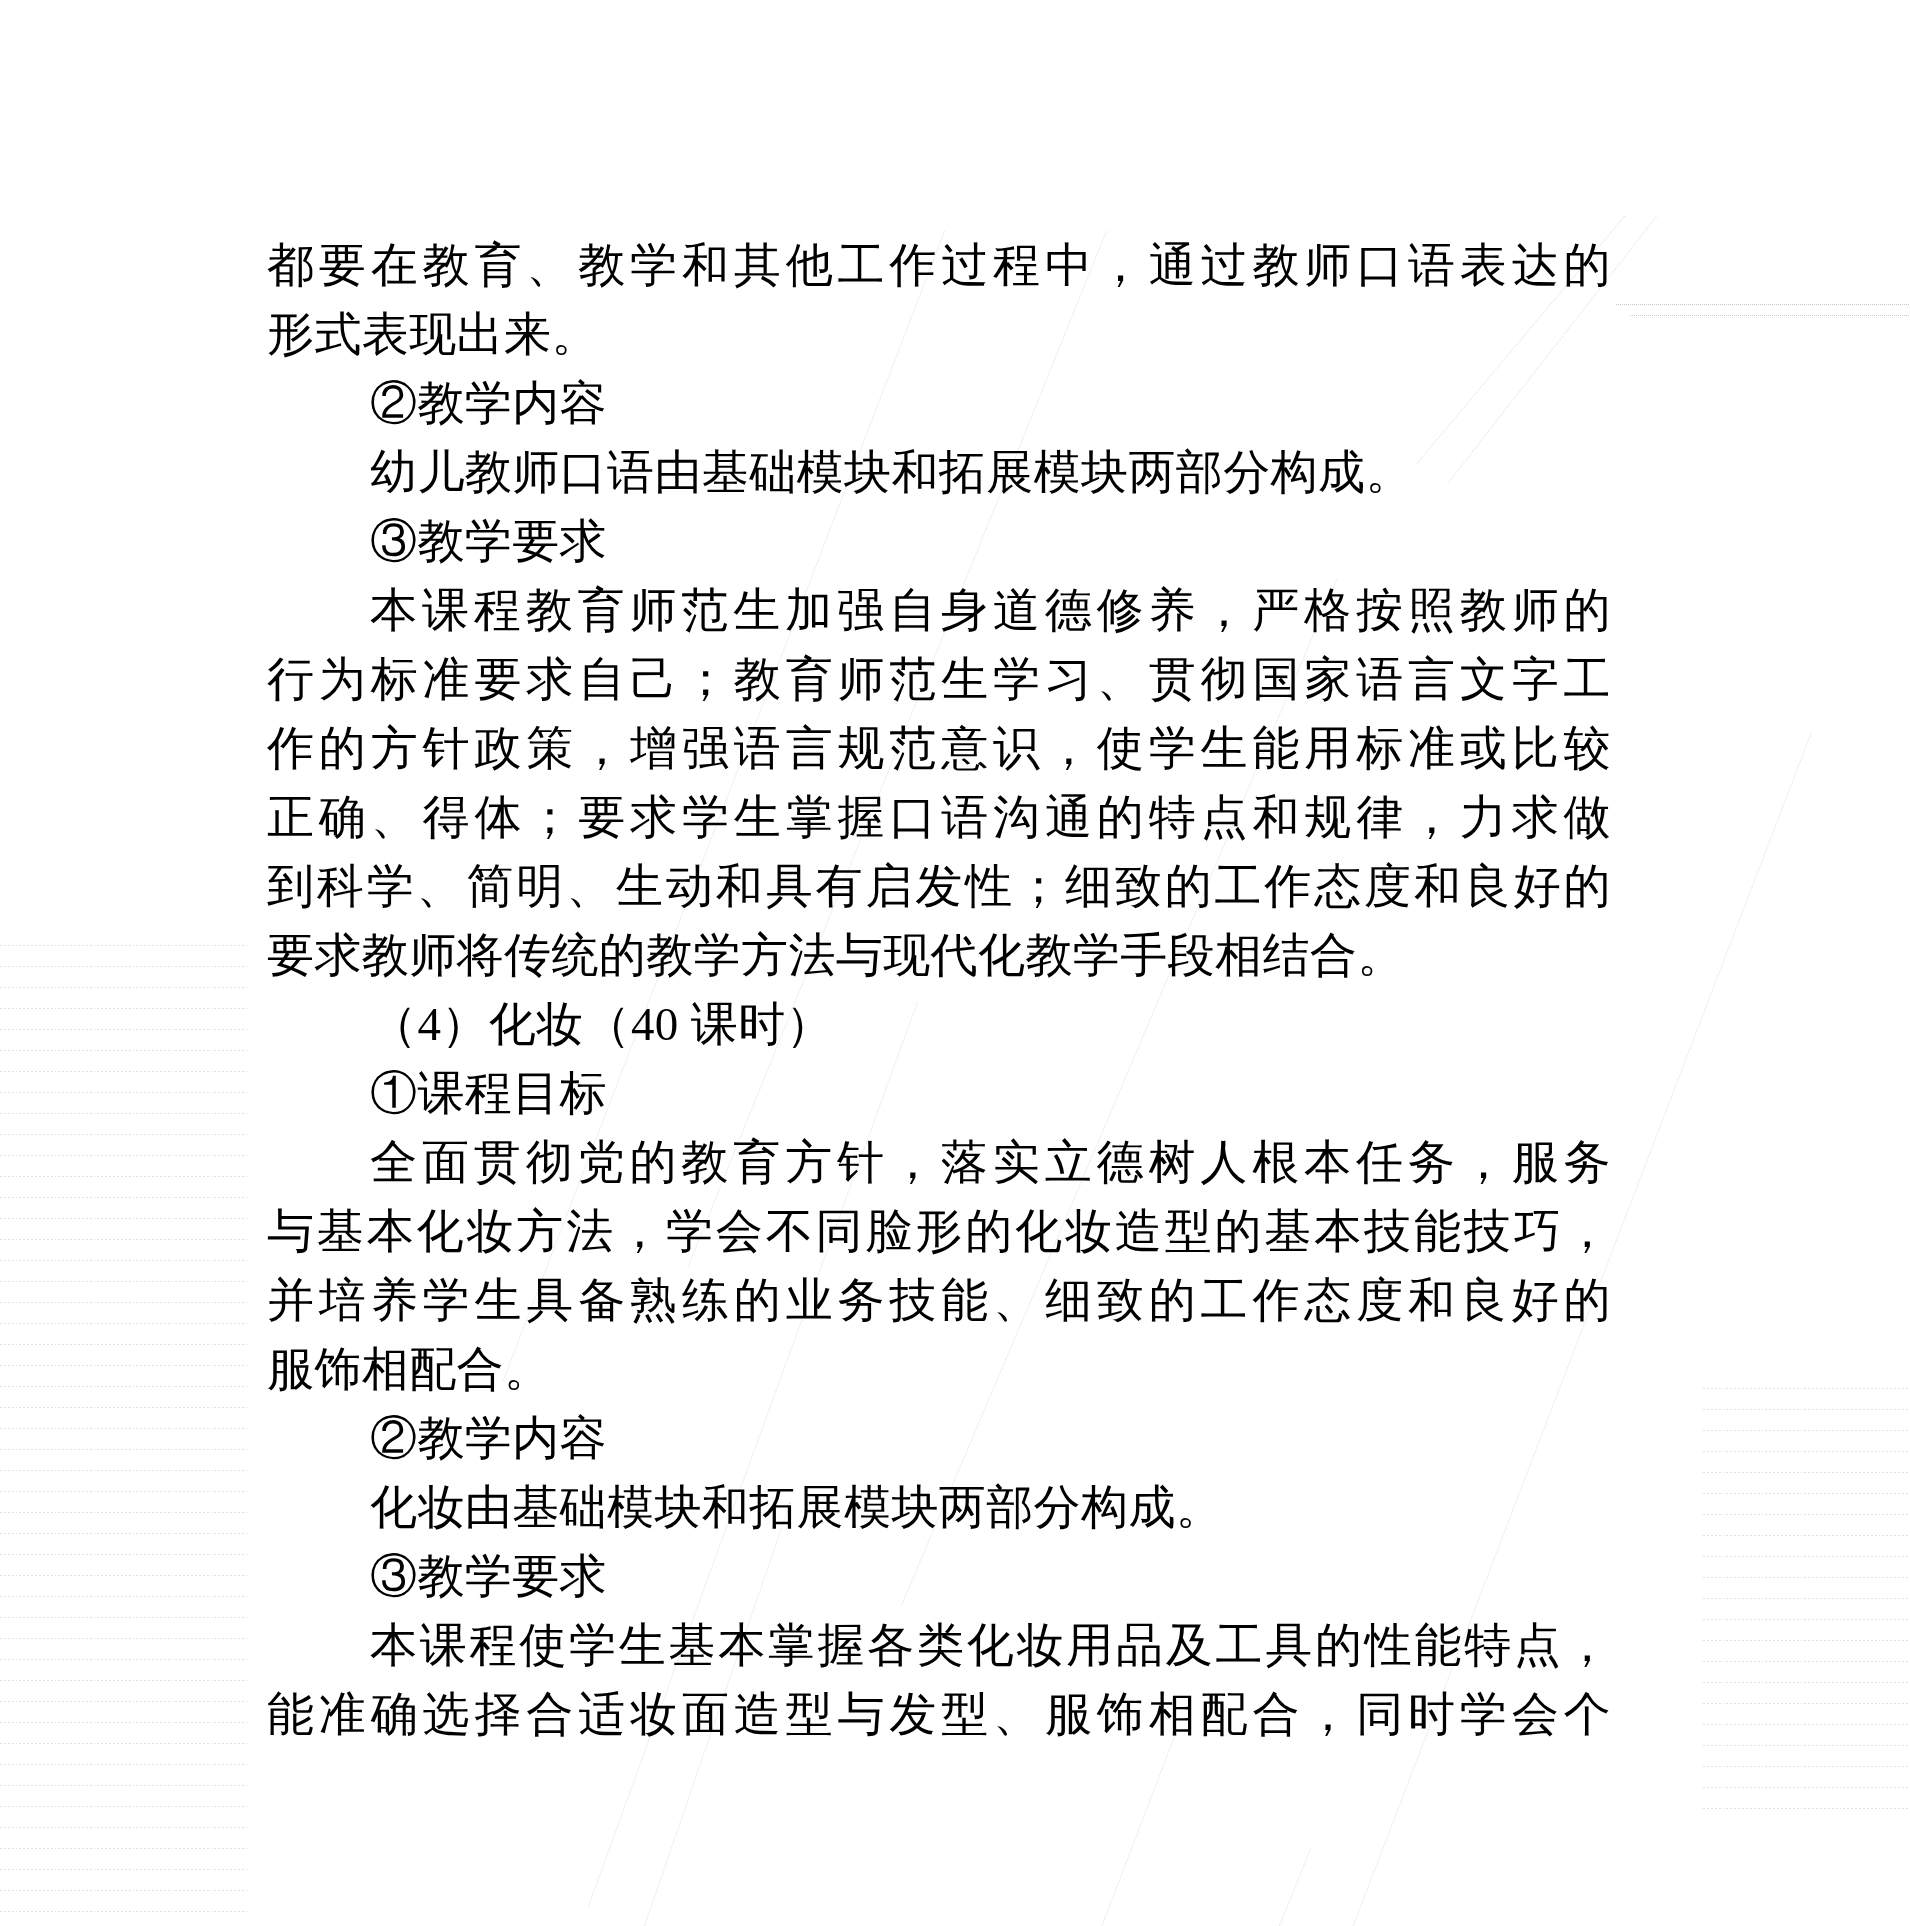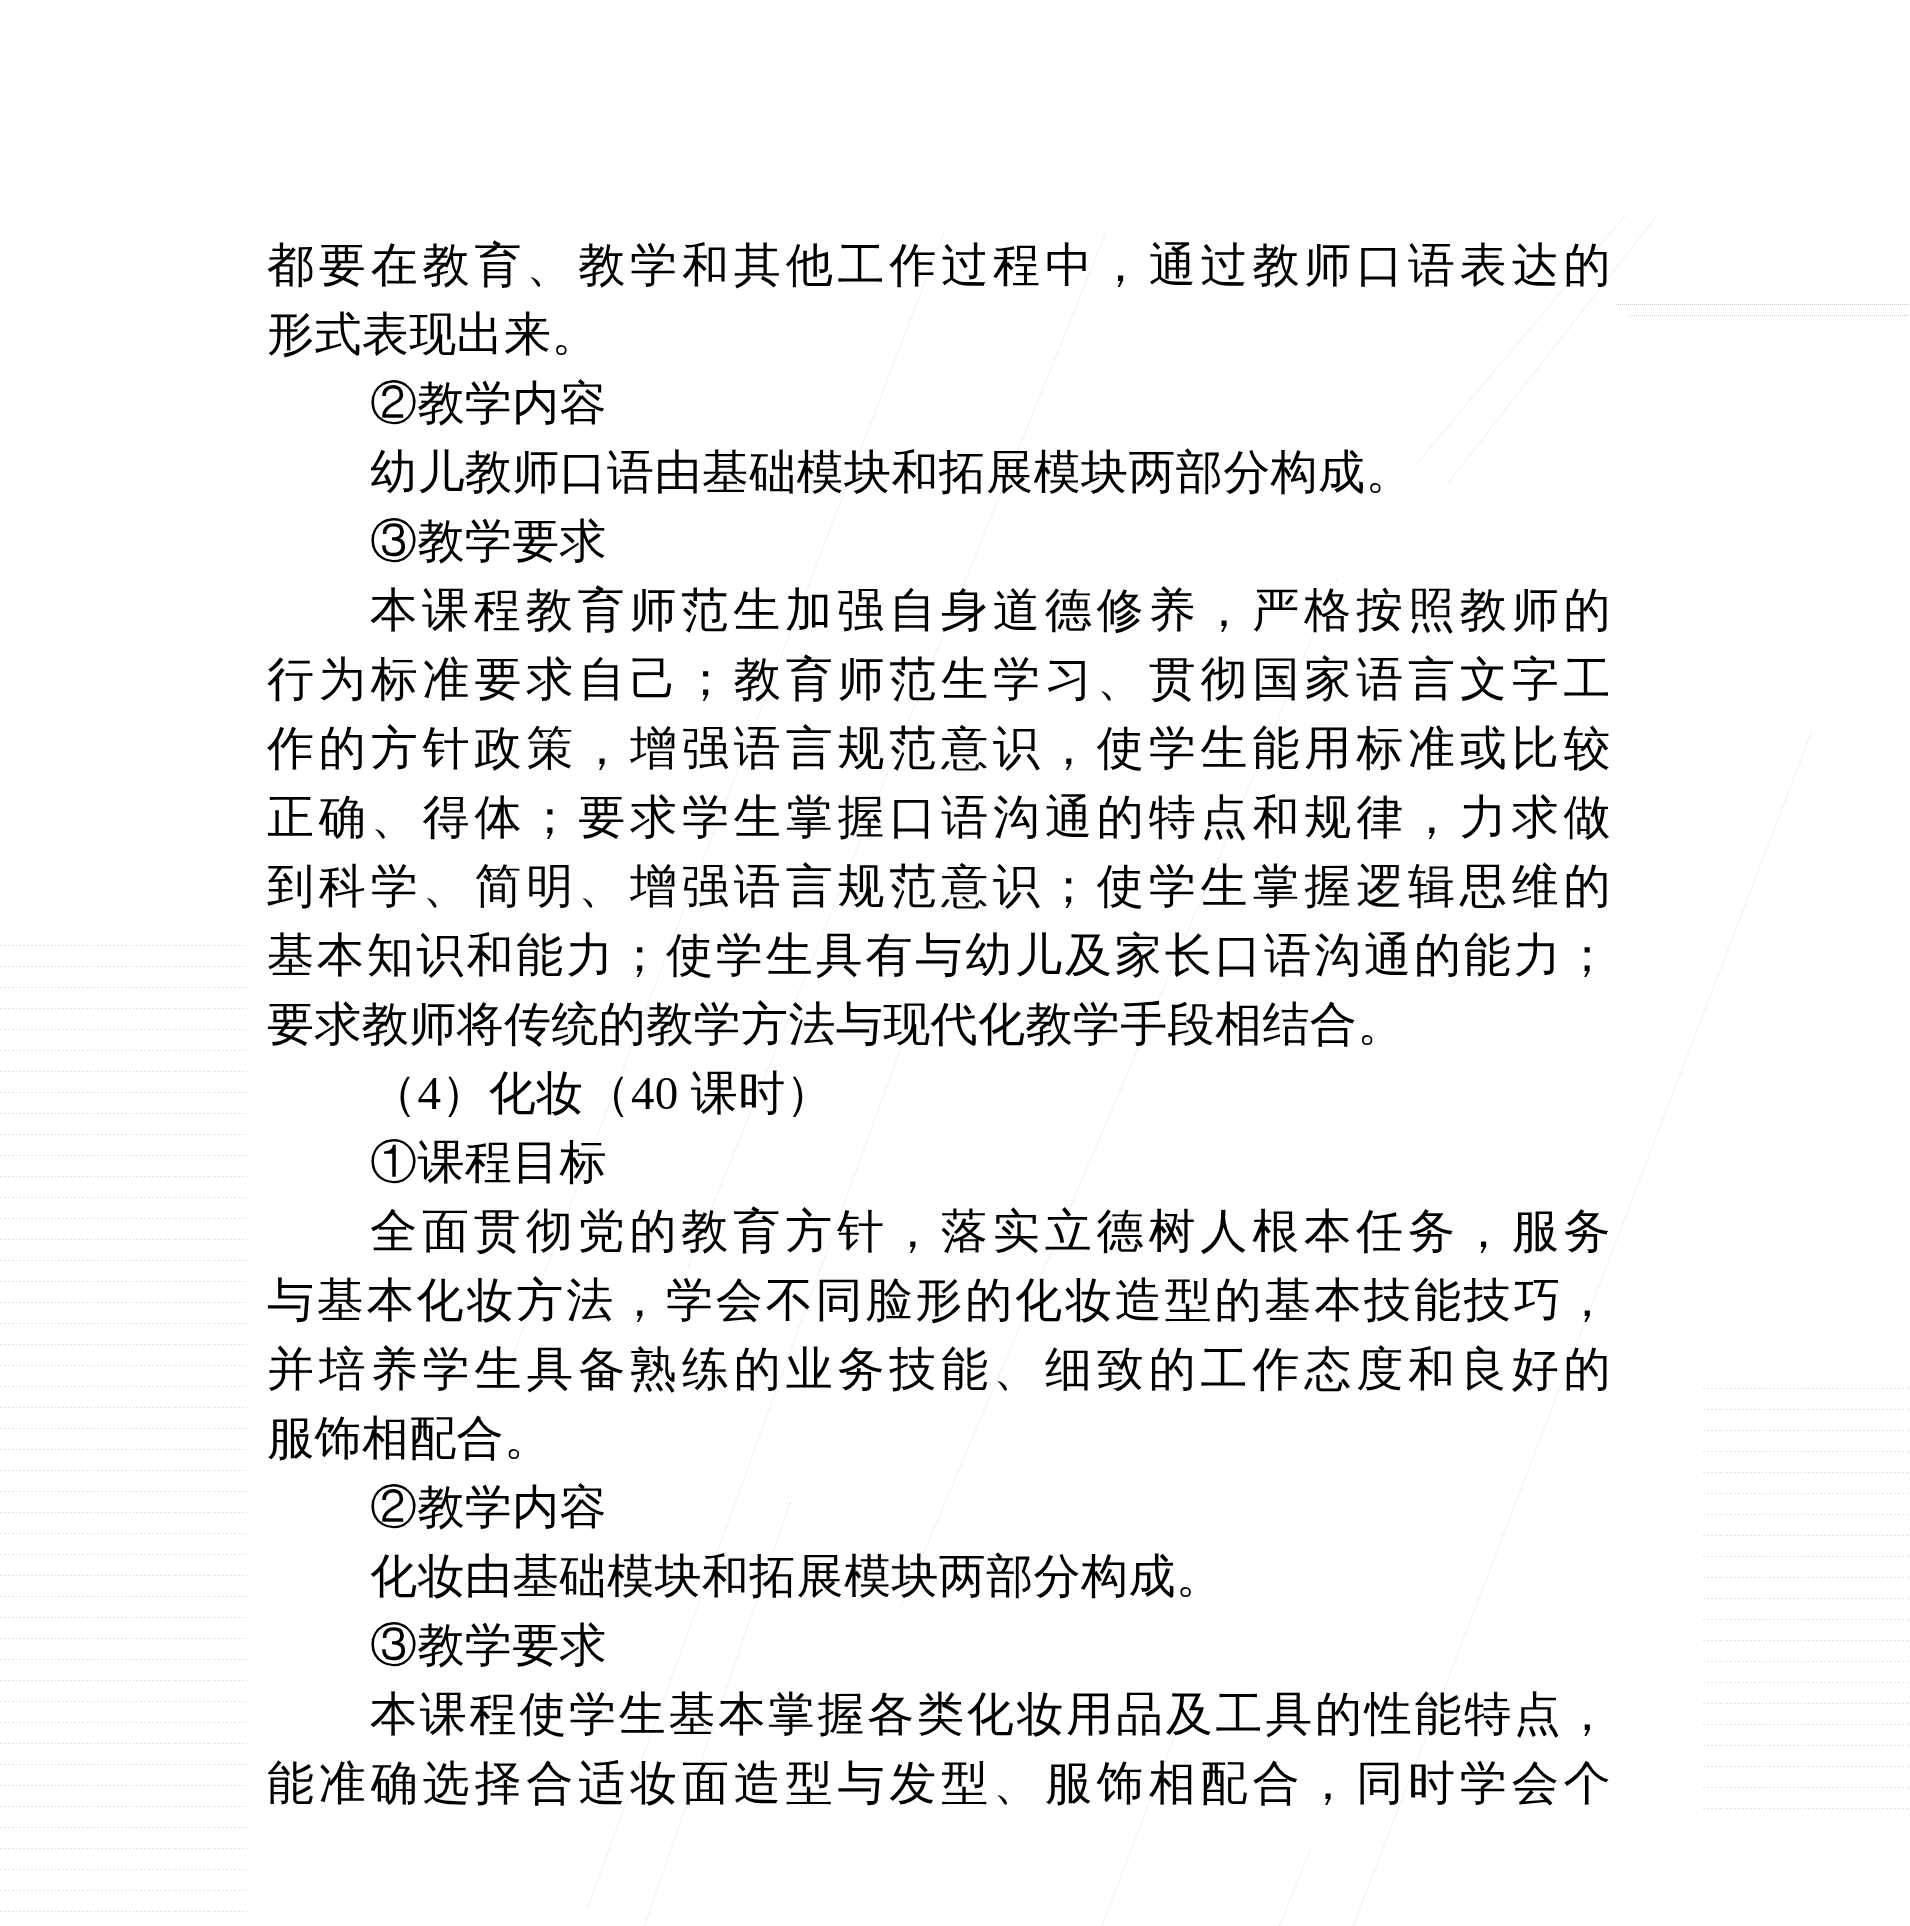--- a/index.html
+++ b/index.html
@@ -98,22 +98,21 @@
   <div class="doc-body" id="doc-body">
       <div class="line just">都要在教育、教学和其他工作过程中，通过教师口语表达的</div>
       <div class="line">形式表现出来。</div>
       <div class="line ind">②教学内容</div>
       <div class="line ind">幼儿教师口语由基础模块和拓展模块两部分构成。</div>
       <div class="line ind">③教学要求</div>
       <div class="line ind just">本课程教育师范生加强自身道德修养，严格按照教师的</div>
       <div class="line just">行为标准要求自己；教育师范生学习、贯彻国家语言文字工</div>
       <div class="line just">作的方针政策，增强语言规范意识，使学生能用标准或比较</div>
       <div class="line just">正确、得体；要求学生掌握口语沟通的特点和规律，力求做</div>
-      <div class="line just">到科学、简明、增强语言规范意识；使学生掌握逻辑思维的</div>
-      <div class="line just">基本知识和能力；使学生具有与幼儿及家长口语沟通的能力；</div>
+      <div class="line just">到科学、简明、生动和具有启发性；细致的工作态度和良好的</div>
       <div class="line">要求教师将传统的教学方法与现代化教学手段相结合。</div>
       <div class="line ind">（4）化妆（40 课时）</div>
       <div class="line ind">①课程目标</div>
       <div class="line ind just">全面贯彻党的教育方针，落实立德树人根本任务，服务</div>
       <div class="line just">与基本化妆方法，学会不同脸形的化妆造型的基本技能技巧，</div>
       <div class="line just">并培养学生具备熟练的业务技能、细致的工作态度和良好的</div>
       <div class="line">服饰相配合。</div>
       <div class="line ind">②教学内容</div>
       <div class="line ind">化妆由基础模块和拓展模块两部分构成。</div>
       <div class="line ind">③教学要求</div>

